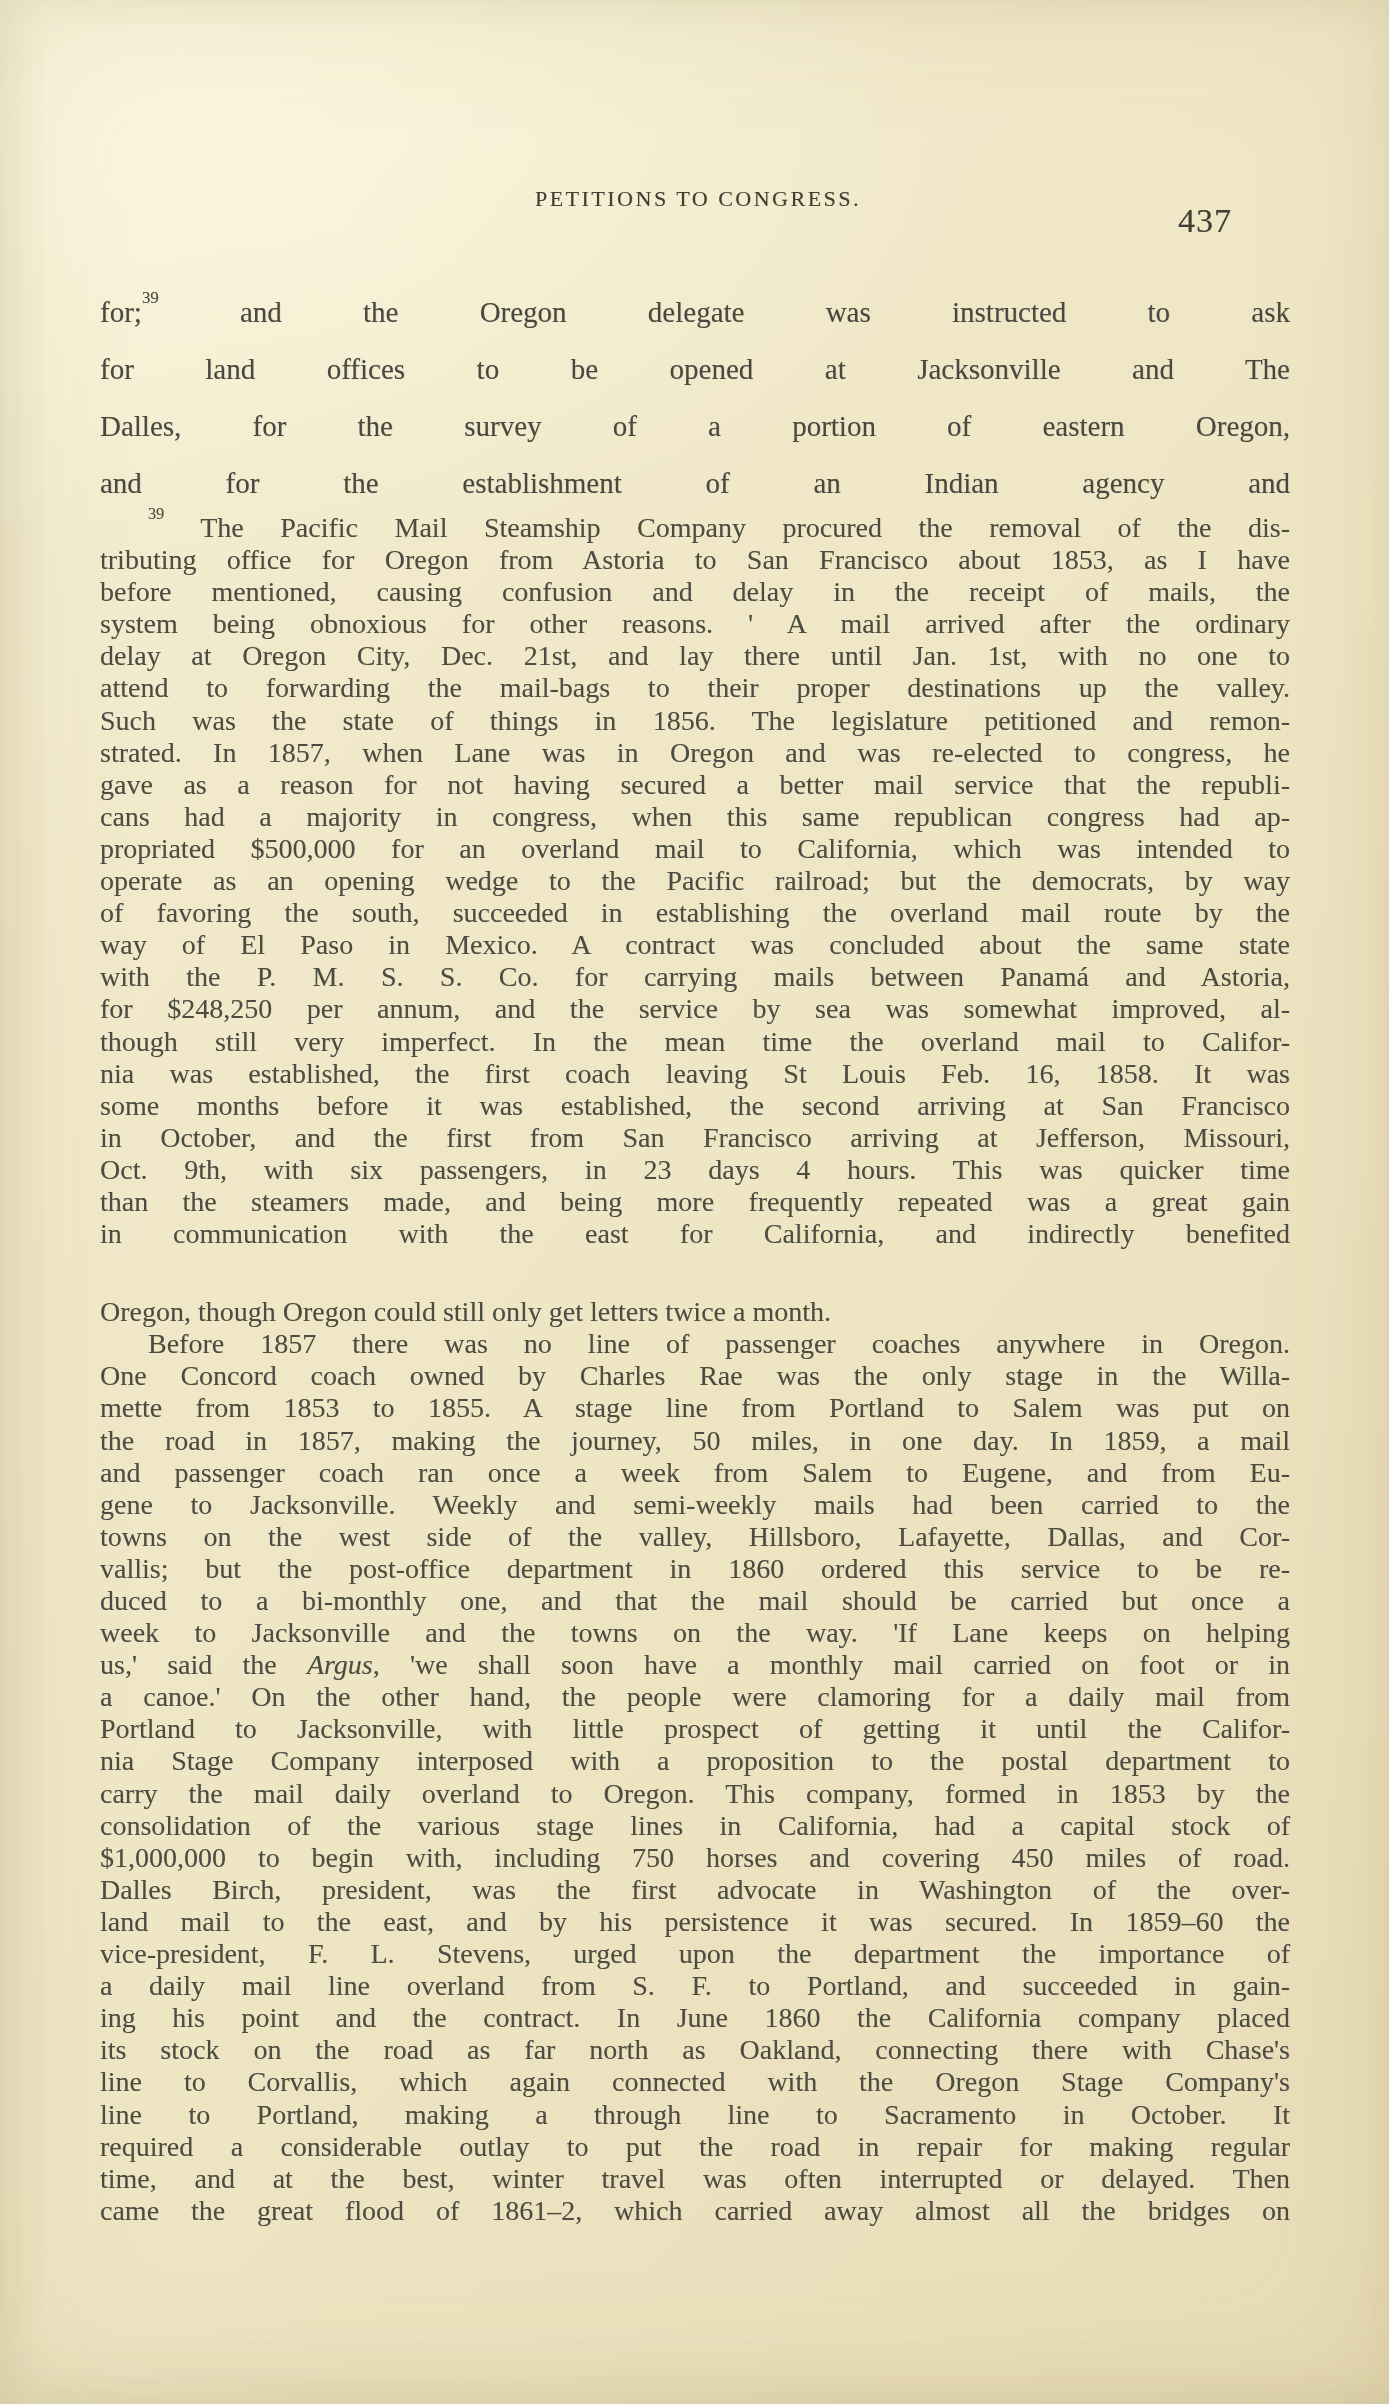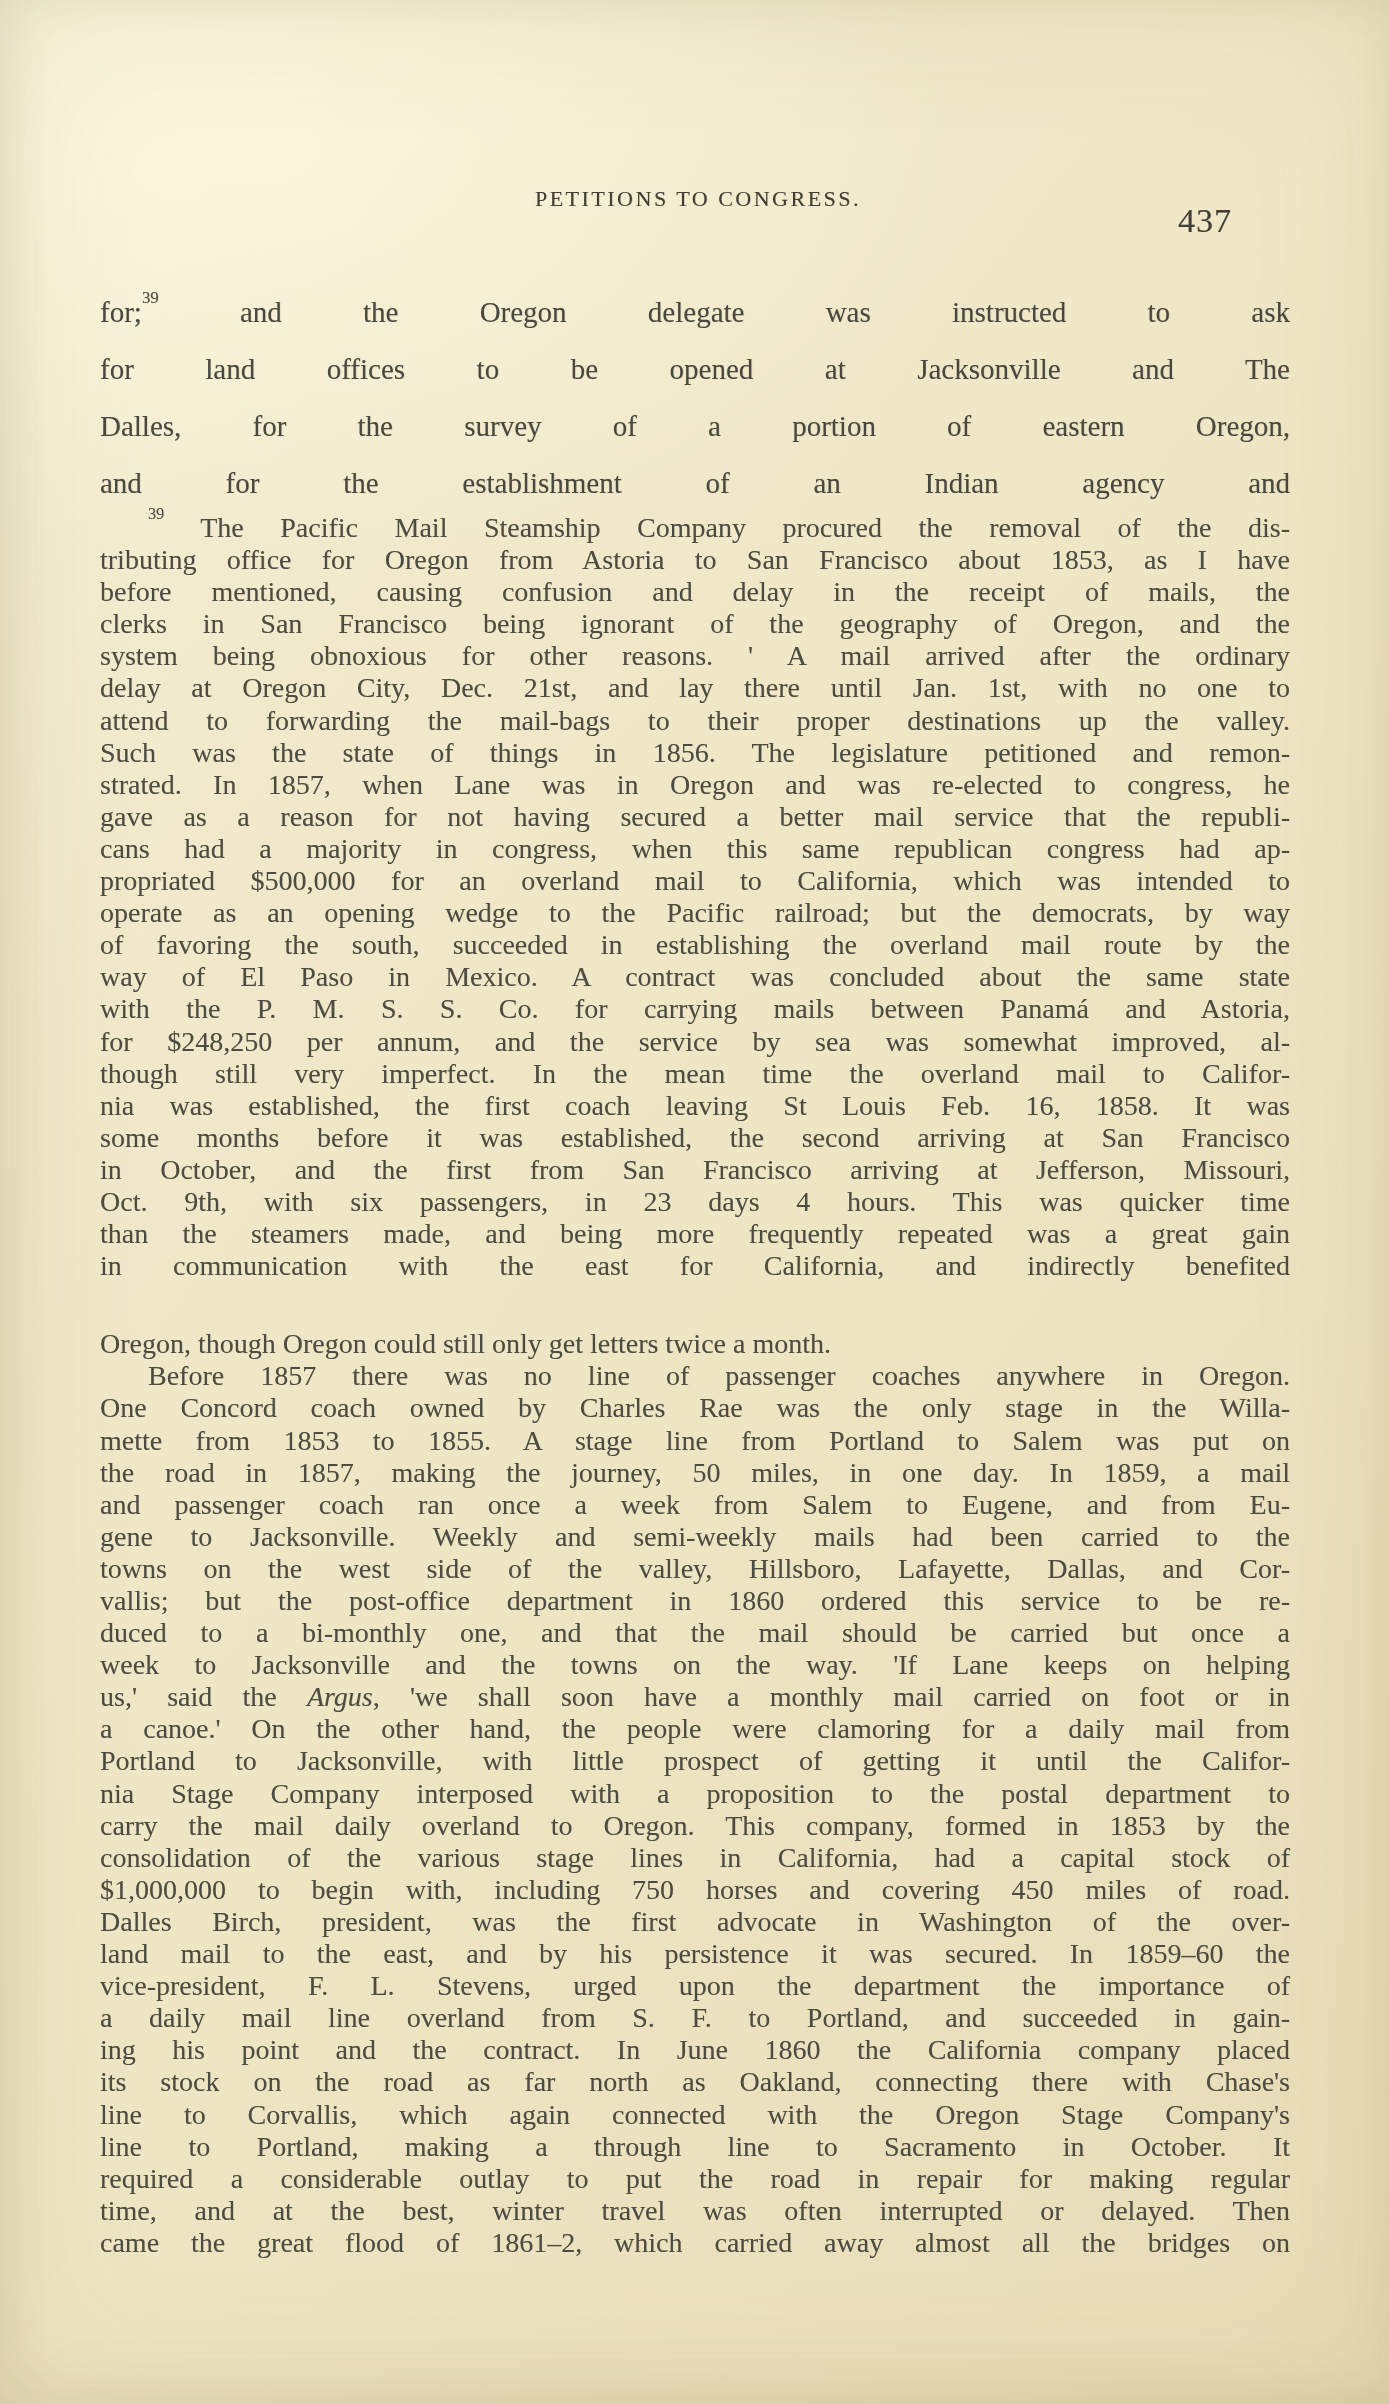--- a/index.html
+++ b/index.html
@@ -105,21 +105,20 @@
       <div class="main-line">for;<sup>39</sup> and the Oregon delegate was instructed to ask</div>
       <div class="main-line">for land offices to be opened at Jacksonville and The</div>
       <div class="main-line">Dalles, for the survey of a portion of eastern Oregon,</div>
       <div class="main-line">and for the establishment of an Indian agency and</div>
     </div>
 
   <div class="footnote" id="footnote">
       <div class="fn-line first"><sup>39</sup> The Pacific Mail Steamship Company procured the removal of the dis-</div>
       <div class="fn-line">tributing office for Oregon from Astoria to San Francisco about 1853, as I have</div>
       <div class="fn-line">before mentioned, causing confusion and delay in the receipt of mails, the</div>
-      <div class="fn-line">clerks in San Francisco being ignorant of the geography of Oregon, and the</div>
       <div class="fn-line">system being obnoxious for other reasons. ' A mail arrived after the ordinary</div>
       <div class="fn-line">delay at Oregon City, Dec. 21st, and lay there until Jan. 1st, with no one to</div>
       <div class="fn-line">attend to forwarding the mail-bags to their proper destinations up the valley.</div>
       <div class="fn-line">Such was the state of things in 1856.  The legislature petitioned and remon-</div>
       <div class="fn-line">strated.  In 1857, when Lane was in Oregon and was re-elected to congress, he</div>
       <div class="fn-line">gave as a reason for not having secured a better mail service that the republi-</div>
       <div class="fn-line">cans had a majority in congress, when this same republican congress had ap-</div>
       <div class="fn-line">propriated $500,000 for an overland mail to California, which was intended to</div>
       <div class="fn-line">operate as an opening wedge to the Pacific railroad; but the democrats, by way</div>
       <div class="fn-line">of favoring the south, succeeded in establishing the overland mail route by the</div>

